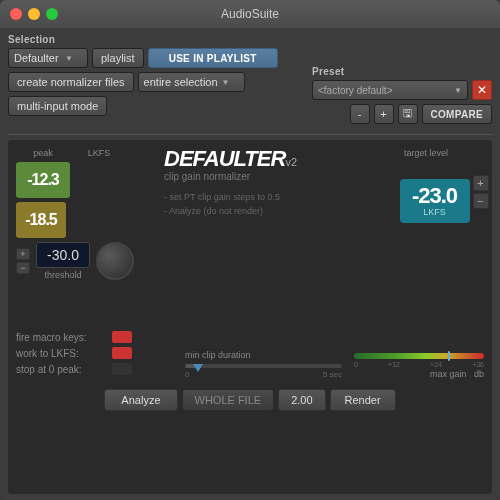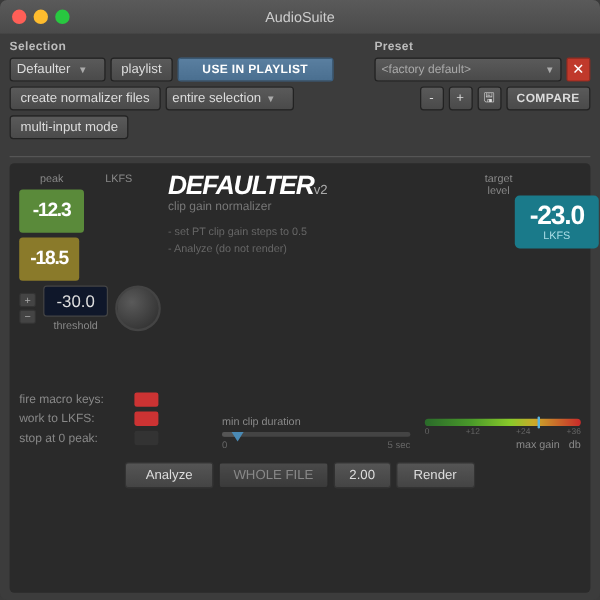--- a/index.html
+++ b/index.html
@@ -77,20 +77,21 @@
       color: #bbb;
       margin-bottom: 3px;
       letter-spacing: 0.3px;
     }
 
     .selection-section {
       flex: 1;
     }
     .preset-section {
       width: 180px;
+      margin-top: 32px;
     }
 
     .row-controls {
       display: flex;
       gap: 4px;
       margin-bottom: 4px;
       align-items: center;
     }
 
     .dropdown {
@@ -219,21 +220,21 @@
       border-radius: 4px;
       padding: 8px;
       display: flex;
       flex-direction: column;
       gap: 6px;
     }
 
     
     .plugin-top {
       display: flex;
-      gap: 0;
+      gap: 24px;
       align-items: flex-start;
     }
 
     
     .meters-section {
       display: flex;
       flex-direction: column;
       gap: 4px;
       width: 120px;
     }
@@ -354,21 +355,21 @@
       color: #666;
       line-height: 1.6;
     }
     .plugin-info-list li::before {
       content: '- ';
     }
 
     
     .target-section {
       display: flex;
-      flex-direction: row;
+      flex-direction: column;
       align-items: center;
       gap: 2px;
       width: 80px;
     }
     .target-label {
       font-size: 9px;
       color: #888;
       text-align: center;
       align-self: flex-start;
     }

